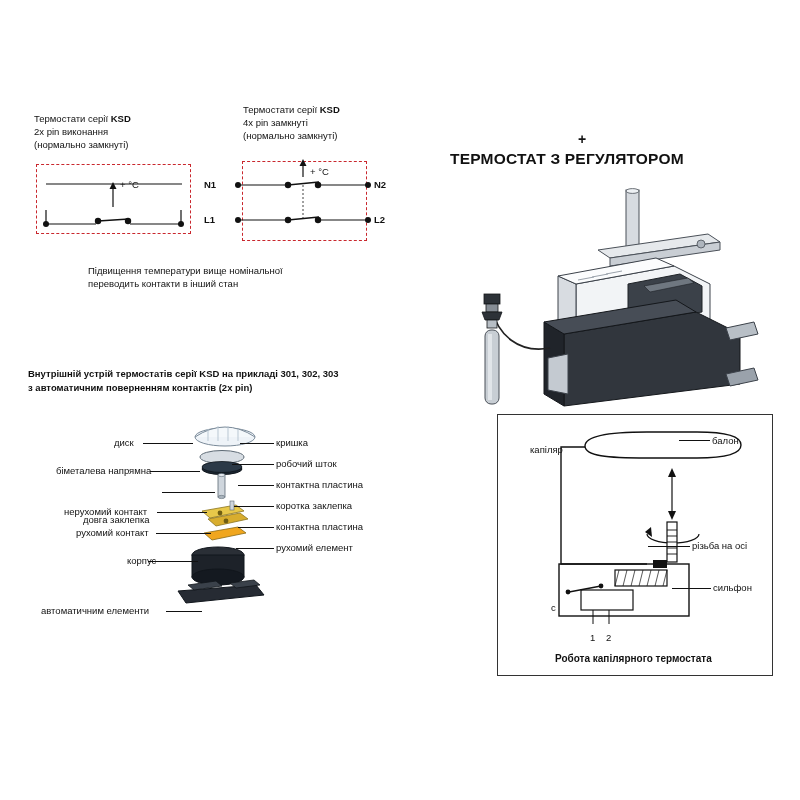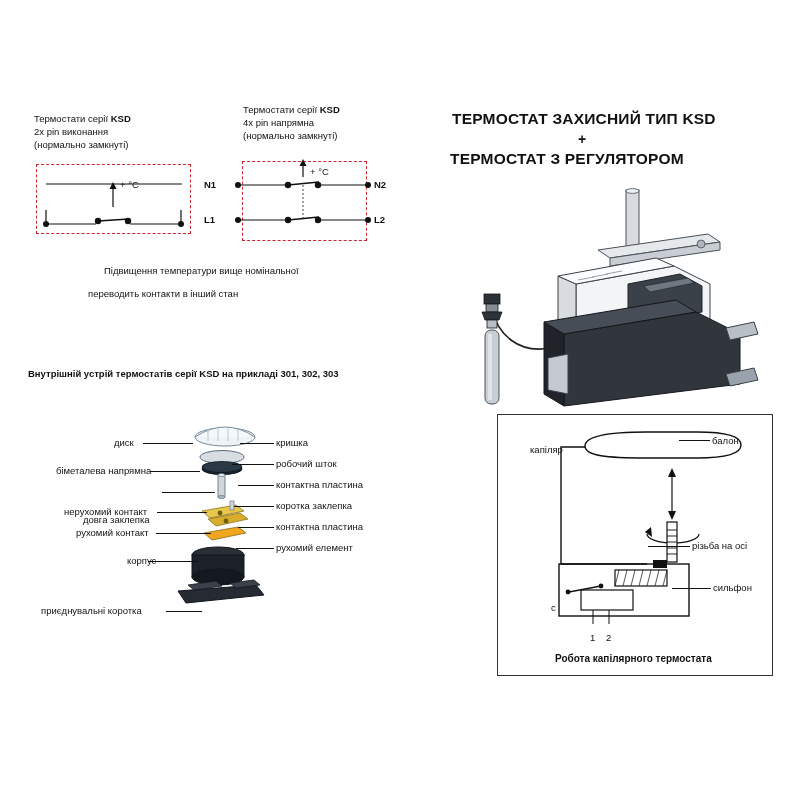--- a/index.html
+++ b/index.html
@@ -60,21 +60,20 @@
     background: #fff;
   }
 
   svg { display: block; }
 </style>
 </head>
 <body>
 
 <div class="page">
 
-  <div class="abs title-main" style="left:452px; top:110px;">ТЕРМОСТАТ ЗАХИСНИЙ ТИП KSD</div>
   <div class="abs title-plus" style="left:578px; top:131px;">+</div>
   <div class="abs title-main" style="left:450px; top:150px;text-align:right;">ТЕРМОСТАТ З РЕГУЛЯТОРОМ</div>
 
   <div class="abs" style="left:34px; top:112px; width:180px; height:135px;">
     <div class="lbl" style="position:absolute; left:0; top:0;">
       <span>Термостати серії</span>
       <span class="lbl-b">KSD</span>
     </div>
     <div class="lbl" style="position:absolute; left:0; top:13px;">2х pin виконання</div>
     <div class="lbl" style="position:absolute; left:0; top:26px;">(нормально замкнуті)</div>
@@ -102,21 +101,21 @@
       <polygon points="79,20 75.5,27 82.5,27" fill="#111"></polygon>
     </svg>
     <div class="lbl" style="position:absolute; left:86px; top:66px;">+ °C</div>
   </div>
 
   <div class="abs" style="left:243px; top:103px; width:190px; height:150px;">
     <div class="lbl" style="position:absolute; left:0; top:0;">
       <span>Термостати серії</span>
       <span class="lbl-b">KSD</span>
     </div>
-    <div class="lbl" style="position:absolute; left:0; top:13px;">4х pin напрямна</div>
+    <div class="lbl" style="position:absolute; left:0; top:13px;">4х pin замкнуті</div>
     <div class="lbl" style="position:absolute; left:0; top:26px;">(нормально замкнуті)</div>
 
     <div class="abs dashbox" style="left:-1px; top:58px; width:125px; height:80px;"></div>
 
     <svg class="abs" style="left:-45px; top:52px;" width="230" height="100" viewBox="0 0 230 100">
 
       <line x1="40" y1="30" x2="88" y2="30" stroke="#111" stroke-width="1.2"></line>
       <line x1="122" y1="30" x2="170" y2="30" stroke="#111" stroke-width="1.2"></line>
       <circle cx="40" cy="30" r="3" fill="#111"></circle>
       <circle cx="170" cy="30" r="3" fill="#111"></circle>
@@ -139,24 +138,25 @@
     </svg>
 
     <div class="lbl" style="position:absolute; left:67px; top:62px;">+ °C</div>
 
     <div class="lbl lbl-b" style="position:absolute; left:-39px; top:75px;">N1</div>
     <div class="lbl lbl-b" style="position:absolute; left:131px; top:75px;">N2</div>
     <div class="lbl lbl-b" style="position:absolute; left:-39px; top:110px;">L1</div>
     <div class="lbl lbl-b" style="position:absolute; left:131px; top:110px;">L2</div>
   </div>
 
-  <div class="abs lbl" style="left:104px; top:264px;">Підвищення температури вище номінальної</div>
-  <div class="abs lbl" style="left:88px; top:287px;">переводить контакти в інший стан</div>
+  <div class="abs lbl" style="left:88px; top:264px;">Підвищення температури вище номінальної</div>
+  <div class="abs lbl" style="left:88px; top:277px;">переводить контакти в інший стан</div>
 
   <div class="abs lbl lbl-b" style="left:28px; top:367px; font-size:9.5px;">Внутрішній устрій термостатів серії KSD на прикладі 301, 302, 303</div>
+  <div class="abs lbl lbl-b" style="left:28px; top:381px; font-size:9.5px;">з автоматичним поверненням контактів (2х pin)</div>
 
   <svg class="abs" style="left:160px; top:415px;" width="130" height="200" viewBox="0 0 130 200">
 
     <ellipse cx="65" cy="22" rx="30" ry="9" fill="#eef3f8" stroke="#7a8a99" stroke-width="1"></ellipse>
     <path d="M35,22 Q65,2 95,22" fill="#f4f8fb" stroke="#7a8a99" stroke-width="1"></path>
     <line x1="48" y1="14" x2="48" y2="26" stroke="#b9c7d3" stroke-width="1"></line>
     <line x1="58" y1="11" x2="58" y2="26" stroke="#b9c7d3" stroke-width="1"></line>
     <line x1="68" y1="11" x2="68" y2="26" stroke="#b9c7d3" stroke-width="1"></line>
     <line x1="78" y1="14" x2="78" y2="26" stroke="#b9c7d3" stroke-width="1"></line>
 
@@ -199,21 +199,21 @@
 
     <div class="abs lbl" style="left:64px; top:505px;">нерухомий контакт</div>
     <div class="abs leader" style="left:157px; top:512px; width:50px;"></div>
 
     <div class="abs lbl" style="left:76px; top:526px;">рухомий контакт</div>
     <div class="abs leader" style="left:156px; top:533px; width:55px;"></div>
 
     <div class="abs lbl" style="left:110px; top:554px;margin-left:17px;">корпус</div>
     <div class="abs leader" style="left:148px; top:561px; width:50px;"></div>
 
-    <div class="abs lbl" style="left:41px; top:604px;">приєднувальні коротка</div>
+    <div class="abs lbl" style="left:41px; top:604px;">автоматичним елементи</div>
     <div class="abs leader" style="left:166px; top:611px; width:36px;"></div>
   </div>
 
   <div class="abs" style="left:0; top:0;">
 
     <div class="abs lbl" style="left:276px; top:436px;">кришка</div>
     <div class="abs leader" style="left:240px; top:443px; width:34px;"></div>
 
     <div class="abs lbl" style="left:276px; top:457px;">робочий шток</div>
     <div class="abs leader" style="left:232px; top:464px; width:42px;"></div>

